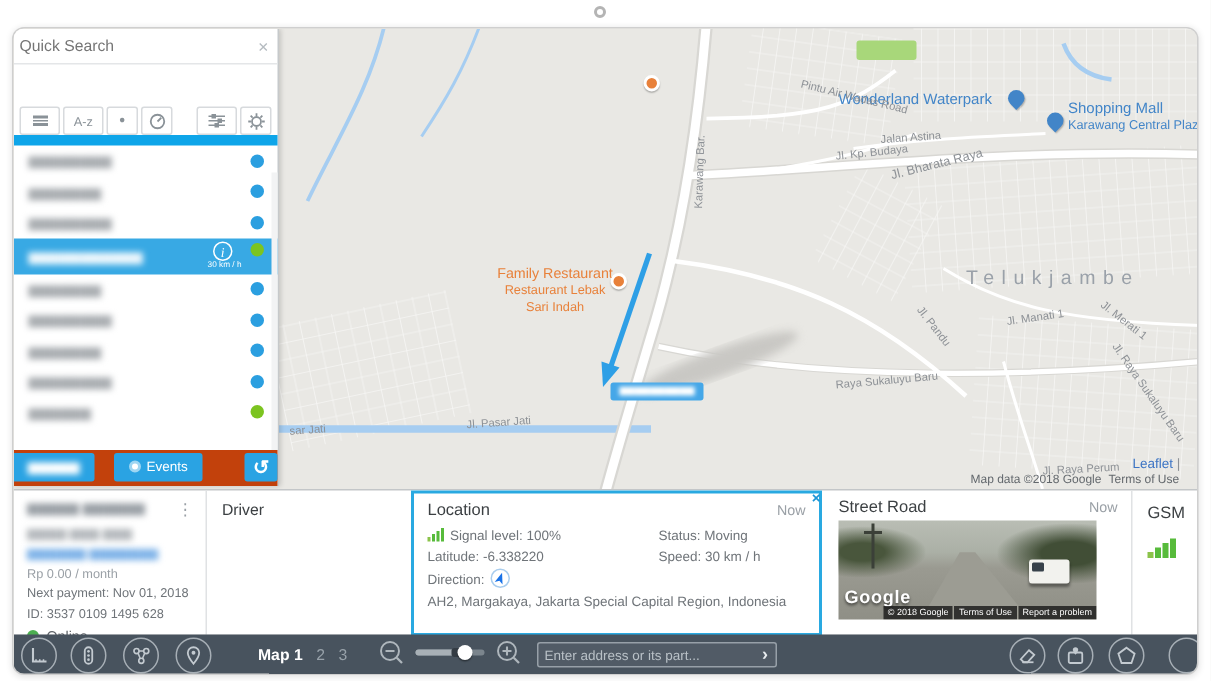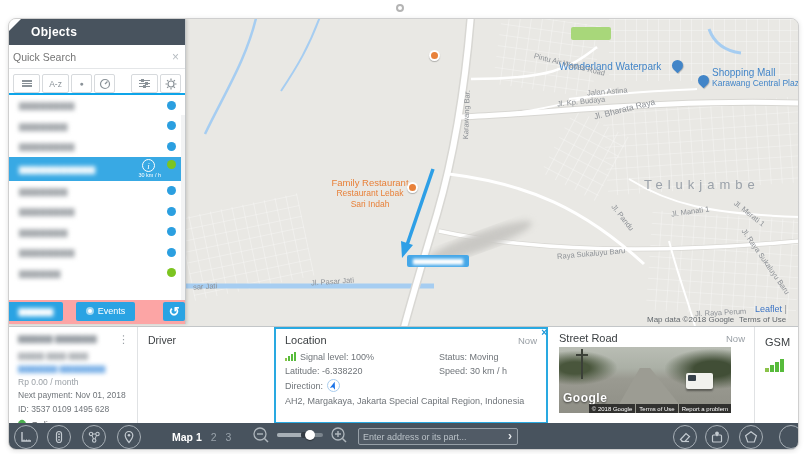--- a/index.html
+++ b/index.html
@@ -26,21 +26,21 @@
   .attr-data { position:absolute; left:638px; top:296px; font-size:8px; color:#63686d; }
   .attr-terms { position:absolute; left:730px; top:296px; font-size:8px; color:#63686d; }
 
   
   .objects { position:absolute; left:0; top:0; width:177px; height:305px; background:#fff; border-right:1px solid #c6c9cb; box-shadow:1px 0 3px rgba(0,0,0,.15); z-index:5; }
   .obj-header { position:relative; height:26px; background:#48535e; color:#fff; font-size:12px; font-weight:bold; line-height:26px; padding-left:22px; letter-spacing:.3px; }
   .corner-fold { position:absolute; left:0; top:0; width:0; height:0; border-top:12px solid #fff; border-right:12px solid transparent; }
   .obj-search { position:relative; height:24px; border-bottom:1px solid #e4e6e8; display:flex; align-items:center; padding:0 6px 0 4px; }
   .obj-search input { flex:1; border:none; outline:none; font-size:10.5px; color:#5f6368; min-width:0; font-family:"Liberation Sans", sans-serif; }
   .obj-search .x { color:#b6bcc1; font-size:12px; cursor:pointer; }
-  .obj-tools { height:26px; display:flex; align-items:flex-end; gap:2px; padding:0 4px; border-bottom:2px solid #0ea5e9; }
+  .obj-tools { height:26px; display:flex; align-items:flex-start; gap:2px; padding:0 4px; border-bottom:7px solid #0ea5e9;margin-top:28px; }
   .tbtn { height:19px; border:1px solid #d7dadd; background:#fff; border-radius:2px; display:flex; align-items:center; justify-content:center; color:#8a9298; font-size:8.5px; }
   .tbtn.w26 { width:27px; } .tbtn.w22 { width:21px; }
   .tools-gap { flex:1; }
   .bars i { display:block; width:10px; height:1.5px; background:#8a9298; margin:1.2px 0; }
   .slid i { display:block; width:11px; height:1.3px; background:#8a9298; margin:1.6px 0; position:relative; }
   .slid i:before { content:""; position:absolute; top:-1.2px; width:3px; height:3.6px; background:#8a9298; }
   .slid i:nth-child(1):before{ left:2px; } .slid i:nth-child(2):before{ left:6px; } .slid i:nth-child(3):before{ left:4px; }
   .group-row { height:20px; background:#f6f7f7; border-bottom:1px solid #e4e6e8; display:flex; align-items:center; padding:0 8px 0 10px; font-size:10.5px; color:#4d5256; font-weight:bold; }
   .group-row .sp { flex:1; }
   .tag-ic { width:12px; height:9px; background:#bac0c5; border-radius:2px; position:relative; }
@@ -50,21 +50,21 @@
   .orow .nm { font-size:9px; color:#a9adb1; }
   .orow .sp { flex:1; }
   .dot { width:9px; height:9px; border-radius:50%; }
   .dot.blue { background:#2b9fe0; } .dot.green { background:#7cc420; }
   .orow.sel { height:24px; background:#38a9e4; }
   .orow.sel .nm { color:#eef7fc; }
   .info-ic { width:13px; height:13px; border:1px solid #fff; border-radius:50%; color:#fff; font-size:9px; line-height:12px; text-align:center; font-style:italic; font-family:"Liberation Serif", serif; margin-right:6px; }
   .selwrap { display:flex; flex-direction:column; align-items:flex-end; margin-right:6px; }
   .sel-speed { color:#fff; font-size:5.5px; margin-top:0px; }
   .scrollstrip { position:absolute; right:0; top:96px; width:4px; height:185px; background:#f2f3f4; }
-  .obj-footer { position:absolute; left:0; bottom:0; width:100%; height:24px; background:#fca5a5; display:flex; align-items:center; gap:0; padding:0 0 2px 0; }
+  .obj-footer { position:absolute; left:0; bottom:0; width:100%; height:24px; background:#c2410c; display:flex; align-items:center; gap:0; padding:0 0 2px 0; }
   .bluebtn { background:#2aa3e3; color:#fff; border:none; border-radius:2px; height:19px; font-size:9px; display:flex; align-items:center; justify-content:center; gap:4px; font-family:"Liberation Sans", sans-serif; }
   .bluebtn .ic-disc { width:8px; height:8px; border-radius:50%; background:#fff; border:2px solid #9ed6f2; }
   .btn-tracks { width:54px; margin-left:0; border-top-left-radius:0; border-bottom-left-radius:0; }
   .btn-events { width:60px; margin-left:13px; }
   .btn-history { width:22px; margin-left:28px; font-size:13px; font-weight:bold; }
 
   
   .bottom { position:absolute; left:0; top:307px; width:791px; height:97px; background:#fff; border-top:1px solid #c3c6c8; z-index:6; }
   .vdiv { position:absolute; top:0; width:1px; height:97px; background:#e0e2e4; }
   .unit-card { position:absolute; left:0; top:0; width:128px; height:97px; padding:6px 8px 0 9px; }
@@ -220,24 +220,20 @@
       <span class="road" style="left:686px; top:289px; transform:rotate(-3deg);">Jl. Raya Perum</span>
 
       <div class="marker-label"><span class="masked-lite">▆▆▆▆▆▆▆▆▆▆</span></div>
 
       <div class="attr-leaflet"><span>Leaflet</span> <span class="sep">|</span></div>
       <div class="attr-data">Map data ©2018 Google</div>
       <div class="attr-terms">Terms of Use</div>
     </div>
 
     <div class="objects">
-      <div class="obj-header">
-        <div class="corner-fold"></div>
-        <span>Objects</span>
-      </div>
       <div class="obj-search">
         <input type="text" placeholder="Quick Search" style="">
         <span class="x">×</span>
       </div>
       <div class="obj-tools">
         <div class="tbtn w26">
             <span class="bars">
               <i></i>
               <i></i>
               <i></i>

